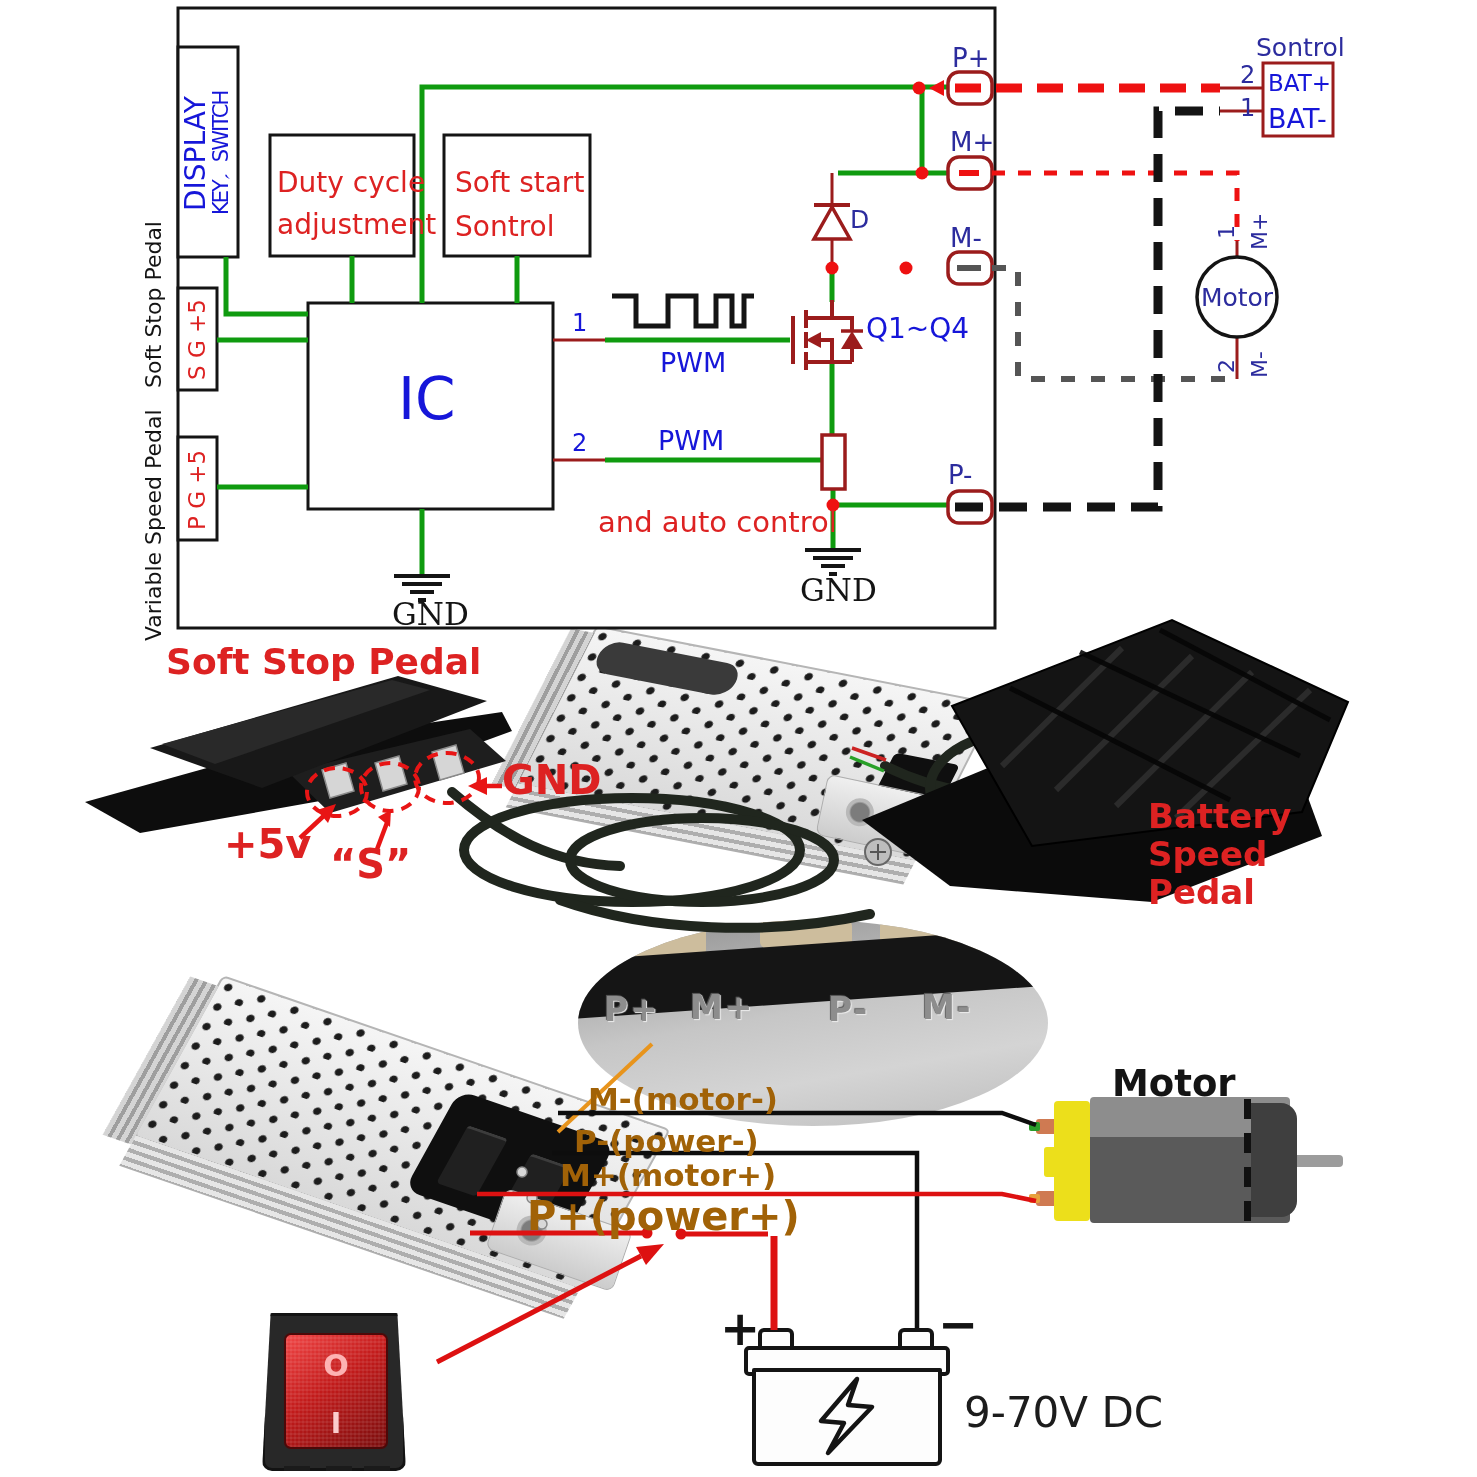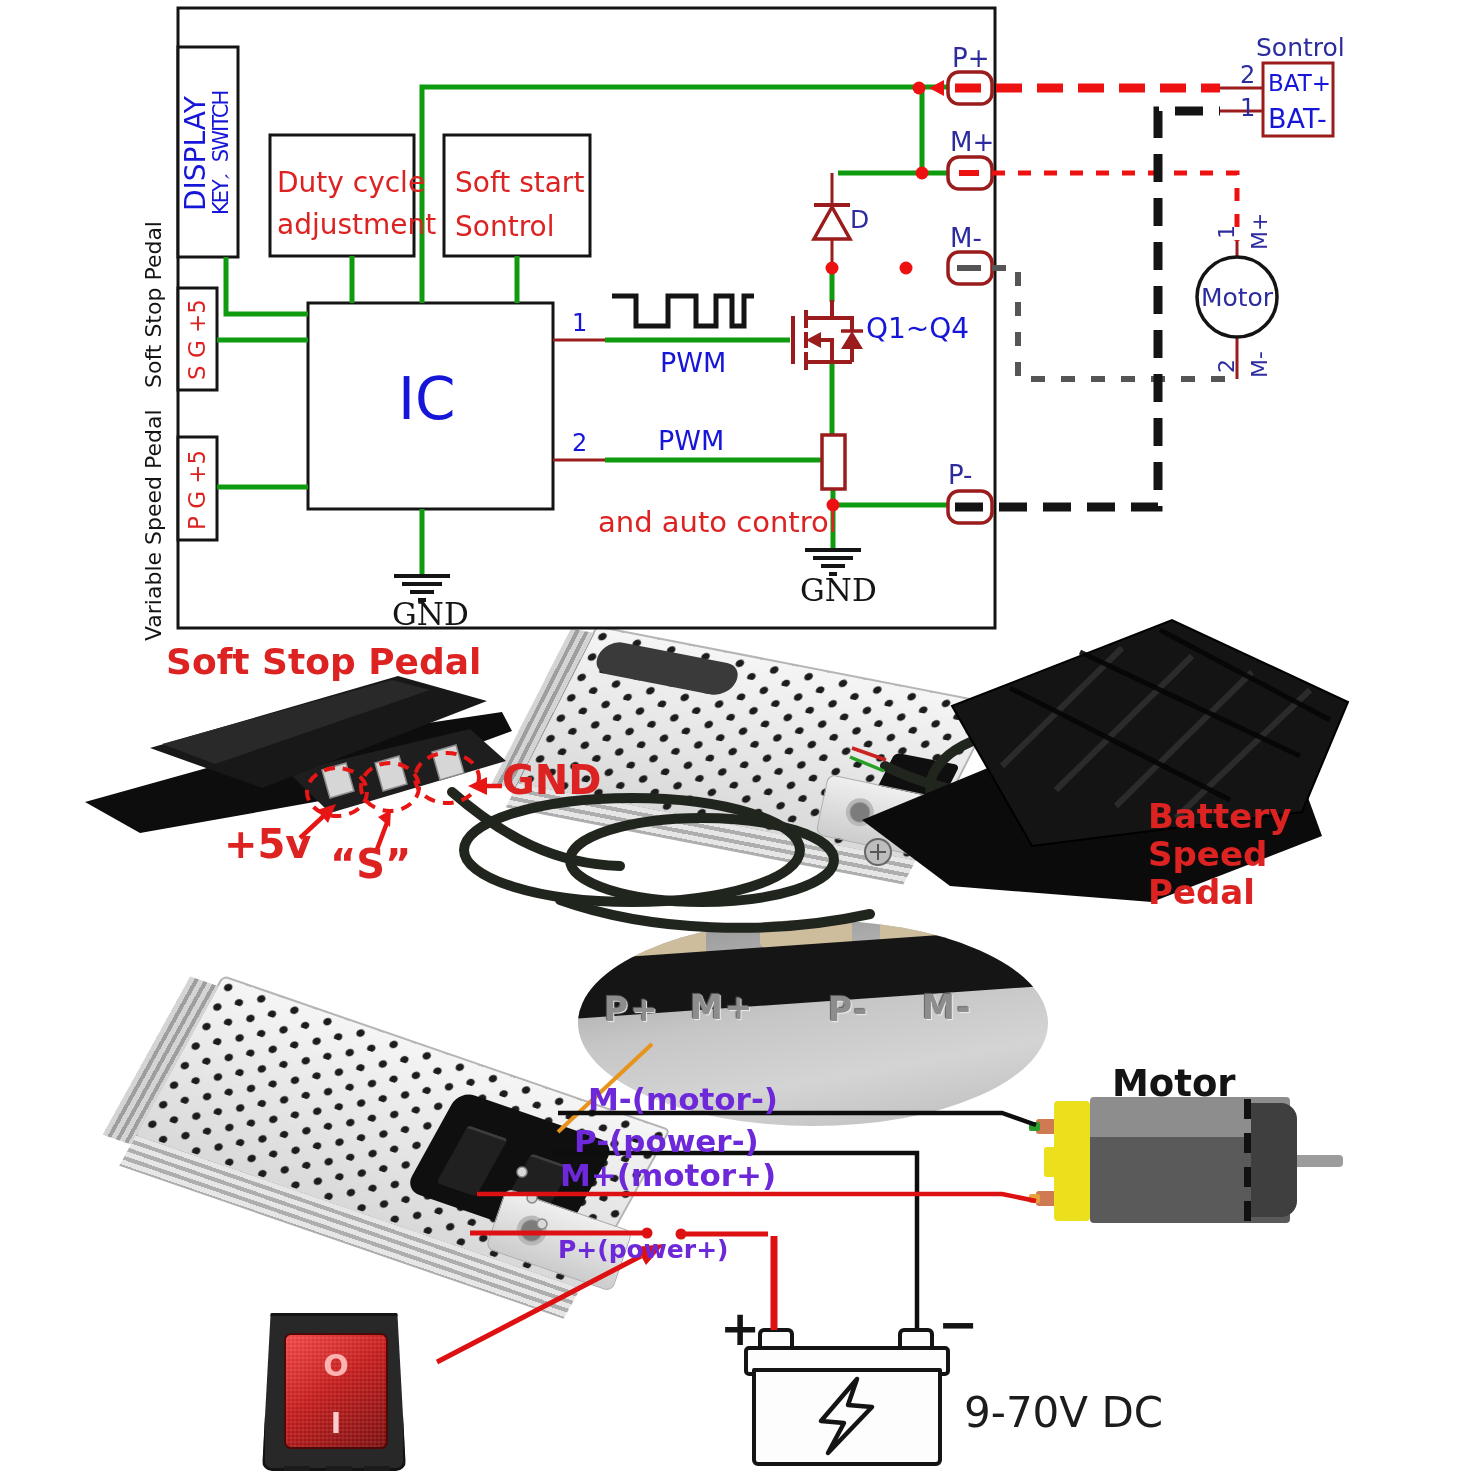--- a/index.html
+++ b/index.html
@@ -3,21 +3,21 @@
 <meta charset="utf-8">
 <style>
   html,body{margin:0;padding:0;background:#fff;}
   #stage{position:relative;width:1477px;height:1477px;background:#ffffff;overflow:hidden;
          font-family:"DejaVu Sans",sans-serif;}
   #wires{position:absolute;left:0;top:0;z-index:5;pointer-events:none;}
   .txt{position:absolute;z-index:10;white-space:nowrap;line-height:1.1;}
   .vert{position:absolute;z-index:10;writing-mode:vertical-rl;transform:rotate(180deg);
         text-align:center;white-space:nowrap;}
   .blue{color:#1616d9;} .navy{color:#2c2c9e;} .red{color:#dd2222;}
-  .org{color:#6d28d9;} .blk{color:#141414;} .grayst{color:#8d8d8d;}
+  .org{color:#a16207;} .blk{color:#141414;} .grayst{color:#8d8d8d;}
   .b{font-weight:bold;}
   .serif{font-family:"DejaVu Serif",serif;}
   .photo{position:absolute;z-index:1;}
   
   .ctrl{background-color:#ececec;border:2px solid #b5b5b5;border-radius:6px;
     background-image:
       radial-gradient(circle at 9px 8px,#1c1c1c 3.4px,transparent 4.4px),
       radial-gradient(circle at 26px 19px,#1c1c1c 3.4px,transparent 4.4px),
       linear-gradient(180deg,#f5f5f5,#d9d9d9);
     background-size:35px 22px,35px 22px,100% 100%;}
@@ -341,20 +341,20 @@
   <span class="txt red b" style="left:1148px;top:874px;font-size:34px;">Pedal</span>
 
   <span class="txt grayst b stamp" style="left:604px;top:992px;font-size:33px;">P+</span>
   <span class="txt grayst b stamp" style="left:690px;top:990px;font-size:33px;">M+</span>
   <span class="txt grayst b stamp" style="left:828px;top:992px;font-size:33px;">P-</span>
   <span class="txt grayst b stamp" style="left:922px;top:990px;font-size:33px;">M-</span>
 
   <span class="txt org b" style="left:588px;top:1082px;font-size:31px;">M-(motor-)</span>
   <span class="txt org b" style="left:574px;top:1124px;font-size:31px;">P-(power-)</span>
   <span class="txt org b" style="left:560px;top:1158px;font-size:31px;">M+(motor+)</span>
-  <span class="txt org b" style="left:558px;top:1194px;font-size:25px;margin-top:42px;">P+(power+)</span>
+  <span class="txt org b" style="left:527px;top:1194px;font-size:40px;">P+(power+)</span>
 
   <span class="txt blk" style="left:1112px;top:1064px;font-size:37px;font-weight:600;">Motor</span>
   <span class="txt" style="left:964px;top:1390px;font-size:42px;color:#1c1c1c;">9-70V DC</span>
   <span class="txt blk b" style="left:720px;top:1302px;font-size:48px;">+</span>
   <span class="txt blk b" style="left:938px;top:1298px;font-size:48px;">−</span>
 
 </div>
 
 </body></html>

